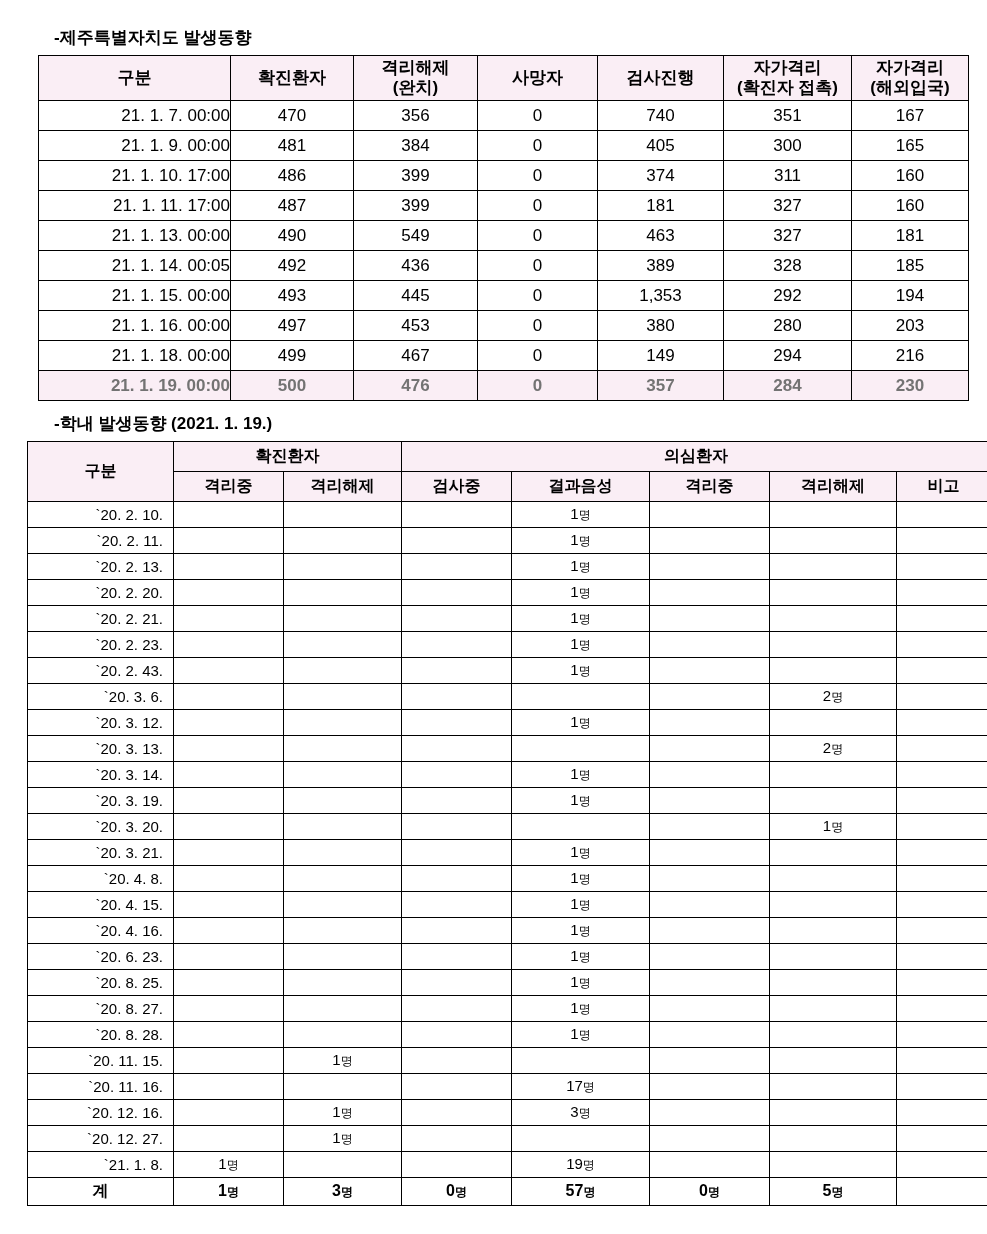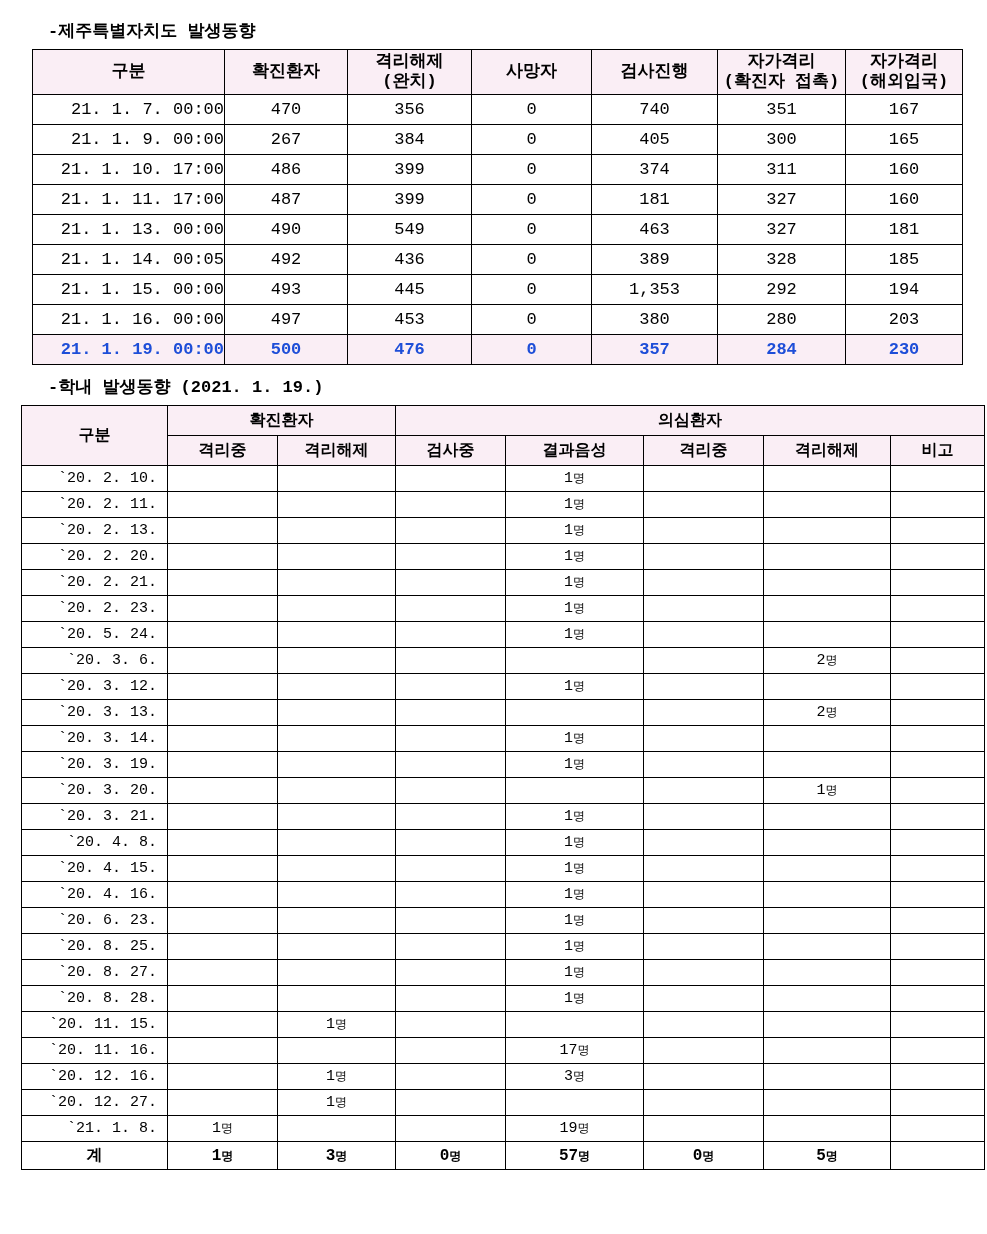--- a/index.html
+++ b/index.html
@@ -13,22 +13,21 @@
     font-family: "Liberation Sans", "DejaVu Sans", sans-serif;
     color: #000000;
     overflow: hidden;
   }
 
   .page {
     width: 914px;
     height: 1234px;
     position: relative;
     box-sizing: border-box;
-    padding: 10px;
-    font-family: Liberation Mono, monospace;
+    padding: 16px;
   }
 
   
   .caption {
     font-size: 17px;
     font-weight: bold;
     letter-spacing: 0px;
     padding-left: 38px;
     line-height: 1;
     white-space: nowrap;
@@ -75,21 +74,21 @@
     height: 29px;
     font-size: 17px;
   }
   #table-jeju .datecell {
     text-align: right;
     padding-left: 18px;
     letter-spacing: 0px;
   }
   #table-jeju tr.latest td {
     background: #faeef5;
-    color: #1d4ed8;
+    color: #737373;
     font-weight: bold;
   }
   .hdr2l { font-size: 16px; line-height: 19px; }
 
   
   #table-school {
     width: 963px;
     margin-left: 11px;
   }
   #table-school th {
@@ -166,21 +165,21 @@
           <td class="datecell">21.  1.  7. 00:00</td>
           <td>470</td>
           <td>356</td>
           <td>0</td>
           <td>740</td>
           <td>351</td>
           <td>167</td>
         </tr>
         <tr>
           <td class="datecell">21.  1.  9. 00:00</td>
-          <td>267</td>
+          <td>481</td>
           <td>384</td>
           <td>0</td>
           <td>405</td>
           <td>300</td>
           <td>165</td>
         </tr>
         <tr>
           <td class="datecell">21.  1. 10. 17:00</td>
           <td>486</td>
           <td>399</td>
@@ -226,20 +225,29 @@
           <td>194</td>
         </tr>
         <tr>
           <td class="datecell">21.  1. 16. 00:00</td>
           <td>497</td>
           <td>453</td>
           <td>0</td>
           <td>380</td>
           <td>280</td>
           <td>203</td>
+        </tr>
+        <tr>
+          <td class="datecell">21.  1. 18. 00:00</td>
+          <td>499</td>
+          <td>467</td>
+          <td>0</td>
+          <td>149</td>
+          <td>294</td>
+          <td>216</td>
         </tr>
         <tr class="latest edge-bot">
           <td class="datecell">21.  1. 19. 00:00</td>
           <td>500</td>
           <td>476</td>
           <td>0</td>
           <td>357</td>
           <td>284</td>
           <td>230</td>
         </tr>
@@ -352,21 +360,21 @@
           <td class="datecell">`20.  2.  23.</td>
           <td></td>
           <td></td>
           <td></td>
           <td>1<span class="unit">명</span></td>
           <td></td>
           <td></td>
           <td></td>
         </tr>
         <tr>
-          <td class="datecell">`20.  5.  24.</td>
+          <td class="datecell">`20.  2.  43.</td>
           <td></td>
           <td></td>
           <td></td>
           <td>1<span class="unit">명</span></td>
           <td></td>
           <td></td>
           <td></td>
         </tr>
         <tr>
           <td class="datecell">`20.  3.   6.</td>

